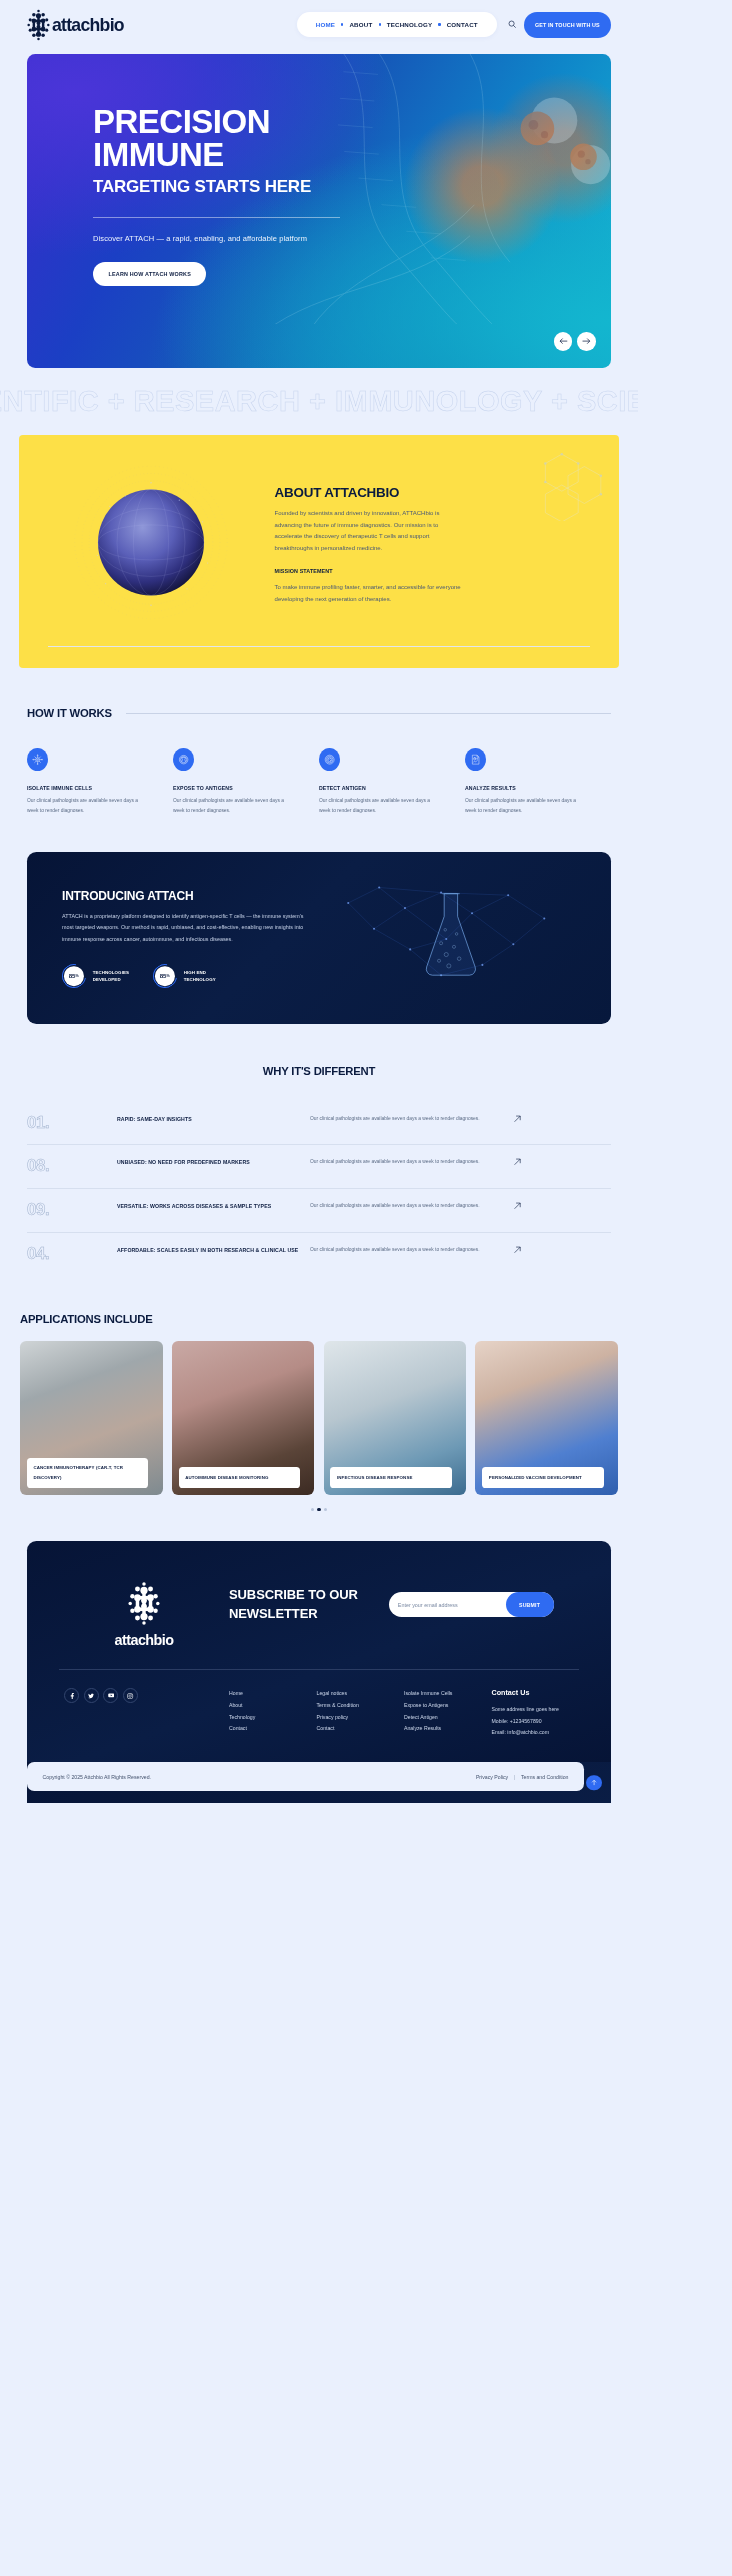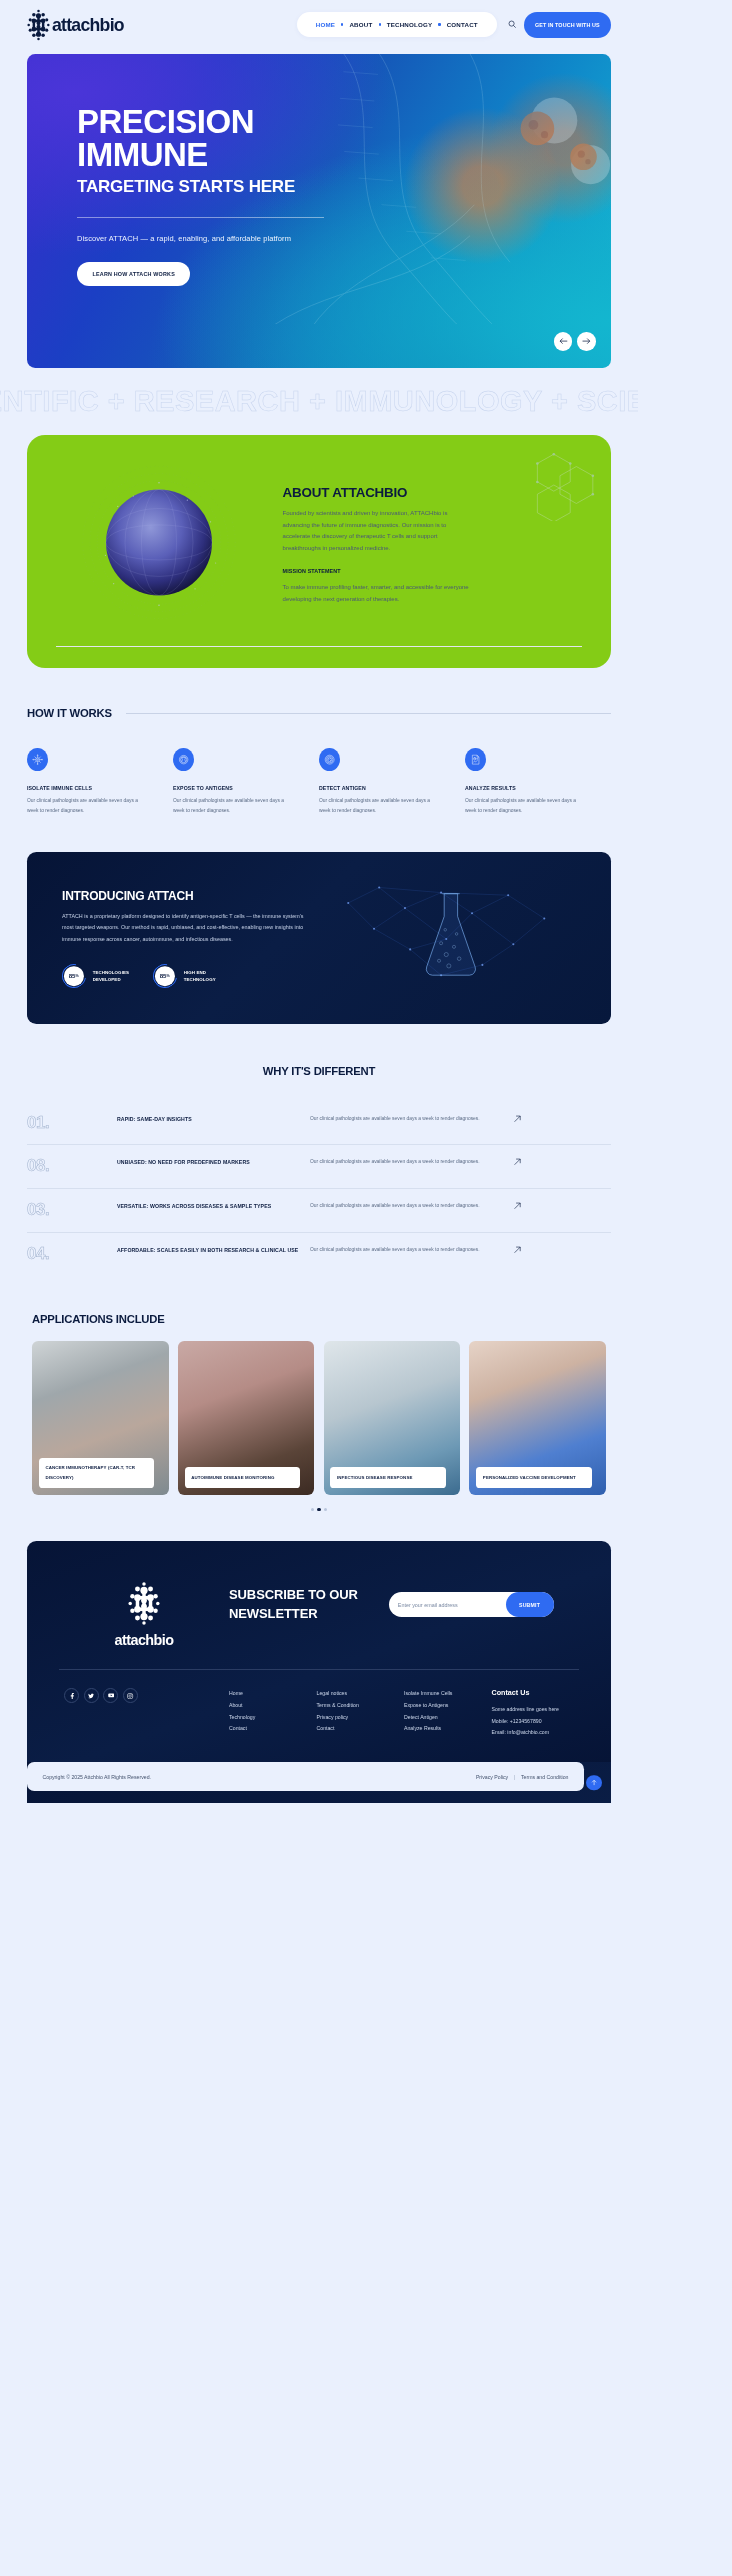--- a/index.html
+++ b/index.html
@@ -81,20 +81,21 @@
     border-radius: 8.2px;
     position: relative;
     overflow: hidden;
     background:
       radial-gradient(circle at 78% 42%, rgba(255,120,40,.55) 0 4%, transparent 16%),
       radial-gradient(circle at 92% 30%, rgba(255,100,30,.45) 0 3%, transparent 13%),
       radial-gradient(ellipse at 8% 12%, #4a35d8 0%, transparent 42%),
       radial-gradient(ellipse at 100% 85%, #13b6cf 0%, transparent 55%),
       radial-gradient(ellipse at 70% 100%, #0d7fb8 0%, transparent 50%),
       linear-gradient(118deg, #3a2bcc 0%, #1b3fc4 26%, #1559b9 48%, #0f86c9 72%, #17b8d4 100%);
+    padding-left: 16px;
   }
   .hero-strands { position: absolute; inset: 0; opacity: .4; }
   .hero-inner { position: relative; padding: 52px 0 0 50px; width: 371px; }
   .hero-h1 {
     font-size: 33px;
     line-height: .98;
     font-weight: 800;
     color: #fff;
     letter-spacing: -0.5px;
     text-transform: uppercase;
@@ -145,23 +146,23 @@
     font-weight: 800;
     letter-spacing: 0.5px;
     color: transparent;
     -webkit-text-stroke: 0.5px #c7d4ee;
     margin-left: -67px;
     text-transform: uppercase;
   }
 
   
   .about-card {
-    margin: 0 27px;
-    background: #84cc16;
-    border-radius: 18px;
+    margin: 0 19px;
+    background: #fde047;
+    border-radius: 4px;
     padding: 25px 29px 21.6px;
     position: relative;
     overflow: hidden;
   }
   .about-top { display: flex; align-items: center; gap: 20.6px; }
   .about-globe { width: 206px; height: 170px; flex: none; position: relative; }
   .about-text { flex: 1; padding-right: 15.5px; }
   .about-h2 {
     font-size: 13.4px;
     font-weight: 800;
@@ -262,21 +263,21 @@
     letter-spacing: -0.5px; line-height: 1;
   }
   .why-h {
     width: 185px; flex: none; font-size: 5.2px; font-weight: 800;
     color: #0b1b3f; line-height: 2.1; letter-spacing: 0.1px; text-transform: uppercase;
   }
   .why-p { flex: 1; font-size: 4.9px; line-height: 1.95; color: #5b6b85; max-width: 175px; }
   .why-arrow { width: 29px; flex: none; text-align: right; color: #0b1b3f; font-size: 8.8px; cursor: pointer; }
 
   
-  .apps { margin: 38px 32px 0; }
+  .apps { margin: 38px 20px 0; }
   .apps-title {
     font-size: 11.3px; font-weight: 800; color: #0b1b3f;
     letter-spacing: -0.2px; text-transform: uppercase;
   }
   .apps-grid { display: flex; gap: 9.3px; margin-top: 15.5px; }
   .app-card {
     flex: 1; height: 154px; border-radius: 6.2px;
     position: relative; overflow: hidden;
   }
   .app-c1 { background: linear-gradient(160deg,#cfd4d6 0%,#9fa7ab 30%,#b9a79c 60%,#7e8a90 100%); }
@@ -735,21 +736,21 @@
           <svg width="9.3" height="9.3" viewBox="0 0 18 18">
               <g stroke="#0b1b3f" stroke-width="1.2" fill="none">
                 <line x1="3" y1="15" x2="14" y2="4"></line>
                 <polyline points="6,4 14,4 14,12"></polyline>
               </g>
             </svg>
         </div>
       </div>
 
       <div class="why-row">
-        <div class="why-num">03.</div>
+        <div class="why-num">09.</div>
         <div class="why-h">VERSATILE: WORKS ACROSS DISEASES &amp; SAMPLE TYPES</div>
         <div class="why-p">Our clinical pathologists are available seven days a week to render diagnoses.</div>
         <div class="why-arrow">
           <svg width="9.3" height="9.3" viewBox="0 0 18 18">
               <g stroke="#0b1b3f" stroke-width="1.2" fill="none">
                 <line x1="3" y1="15" x2="14" y2="4"></line>
                 <polyline points="6,4 14,4 14,12"></polyline>
               </g>
             </svg>
         </div>

